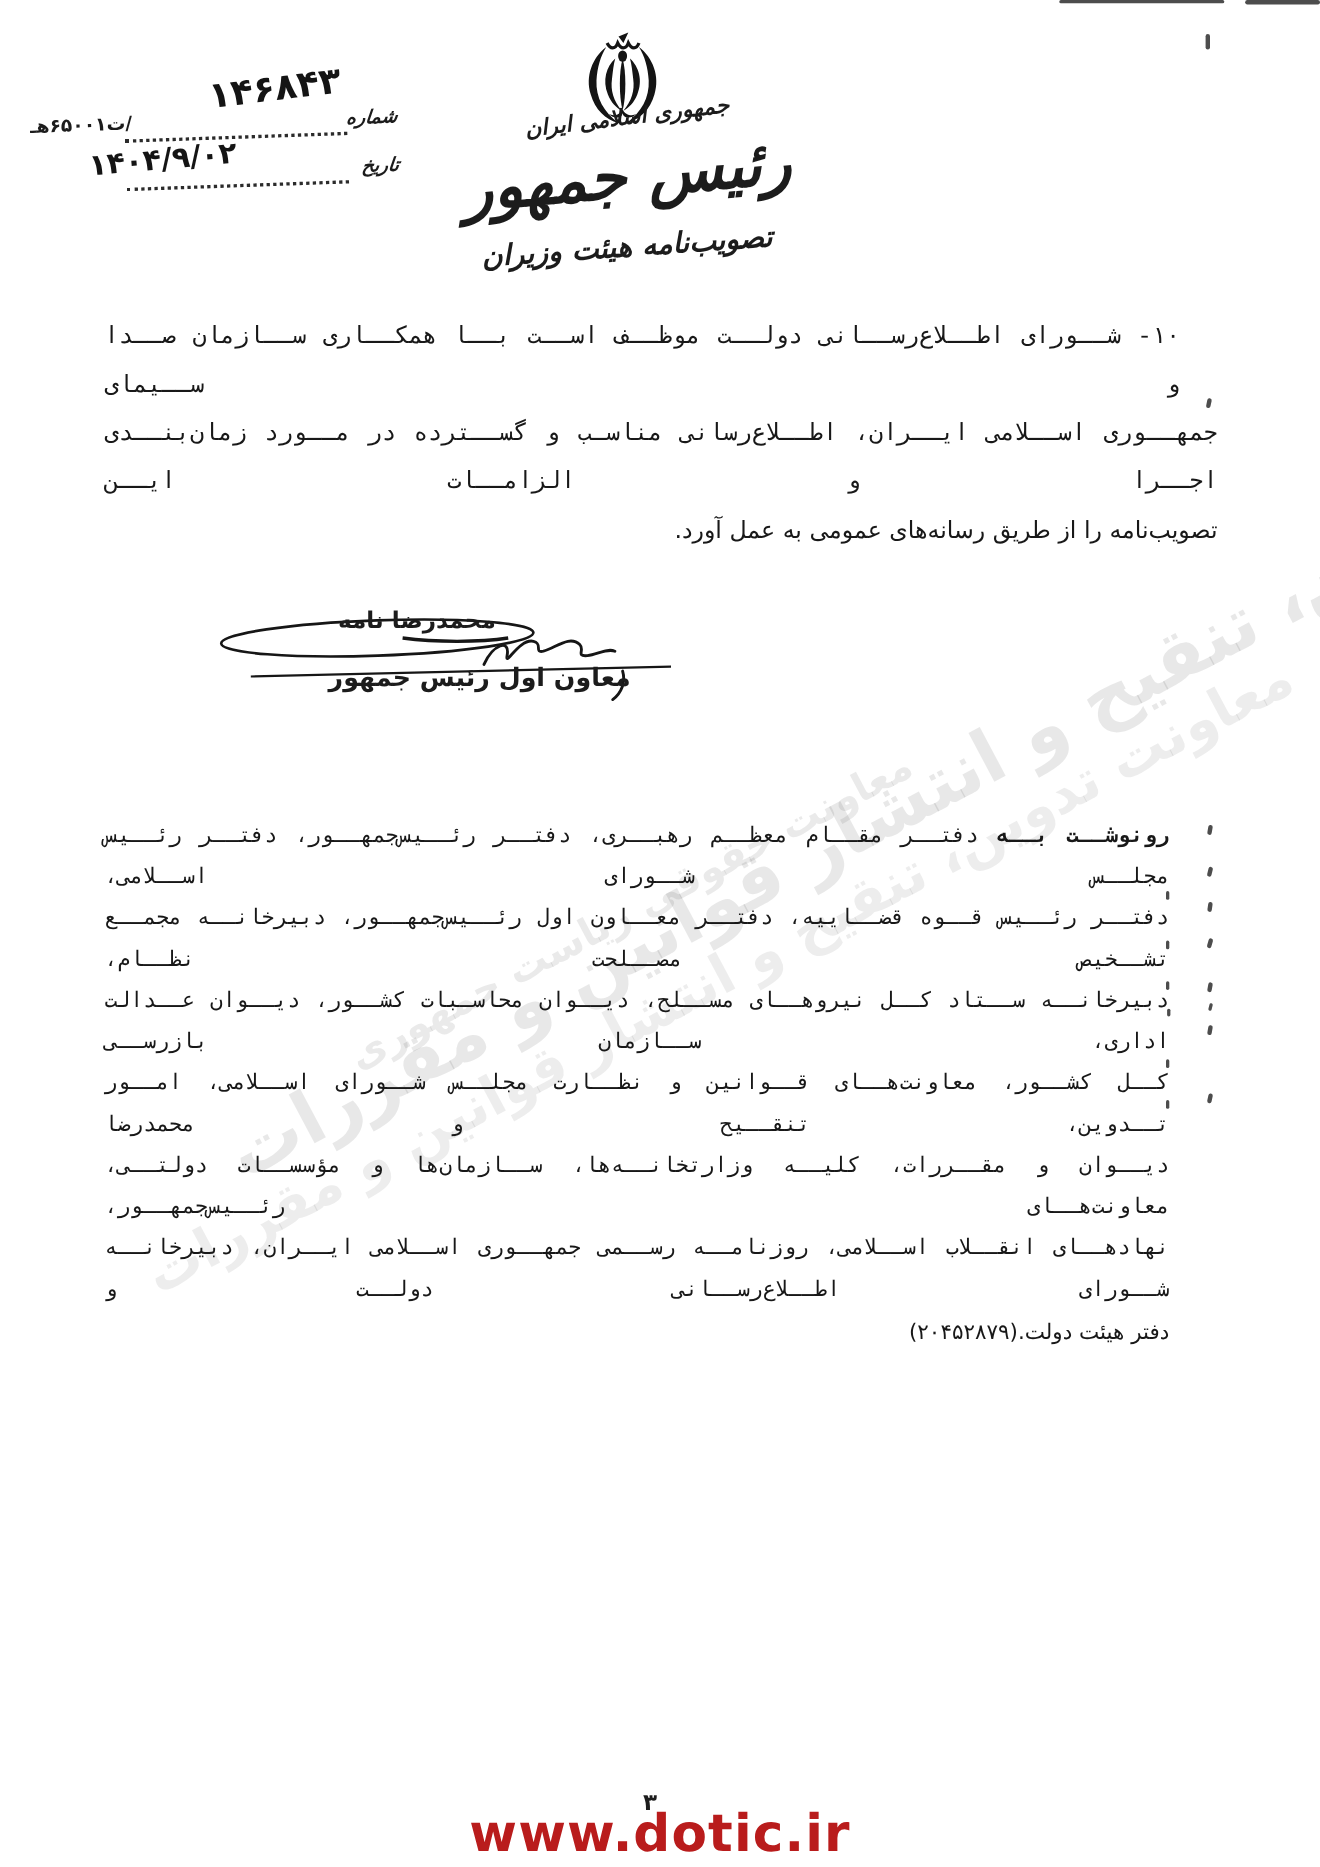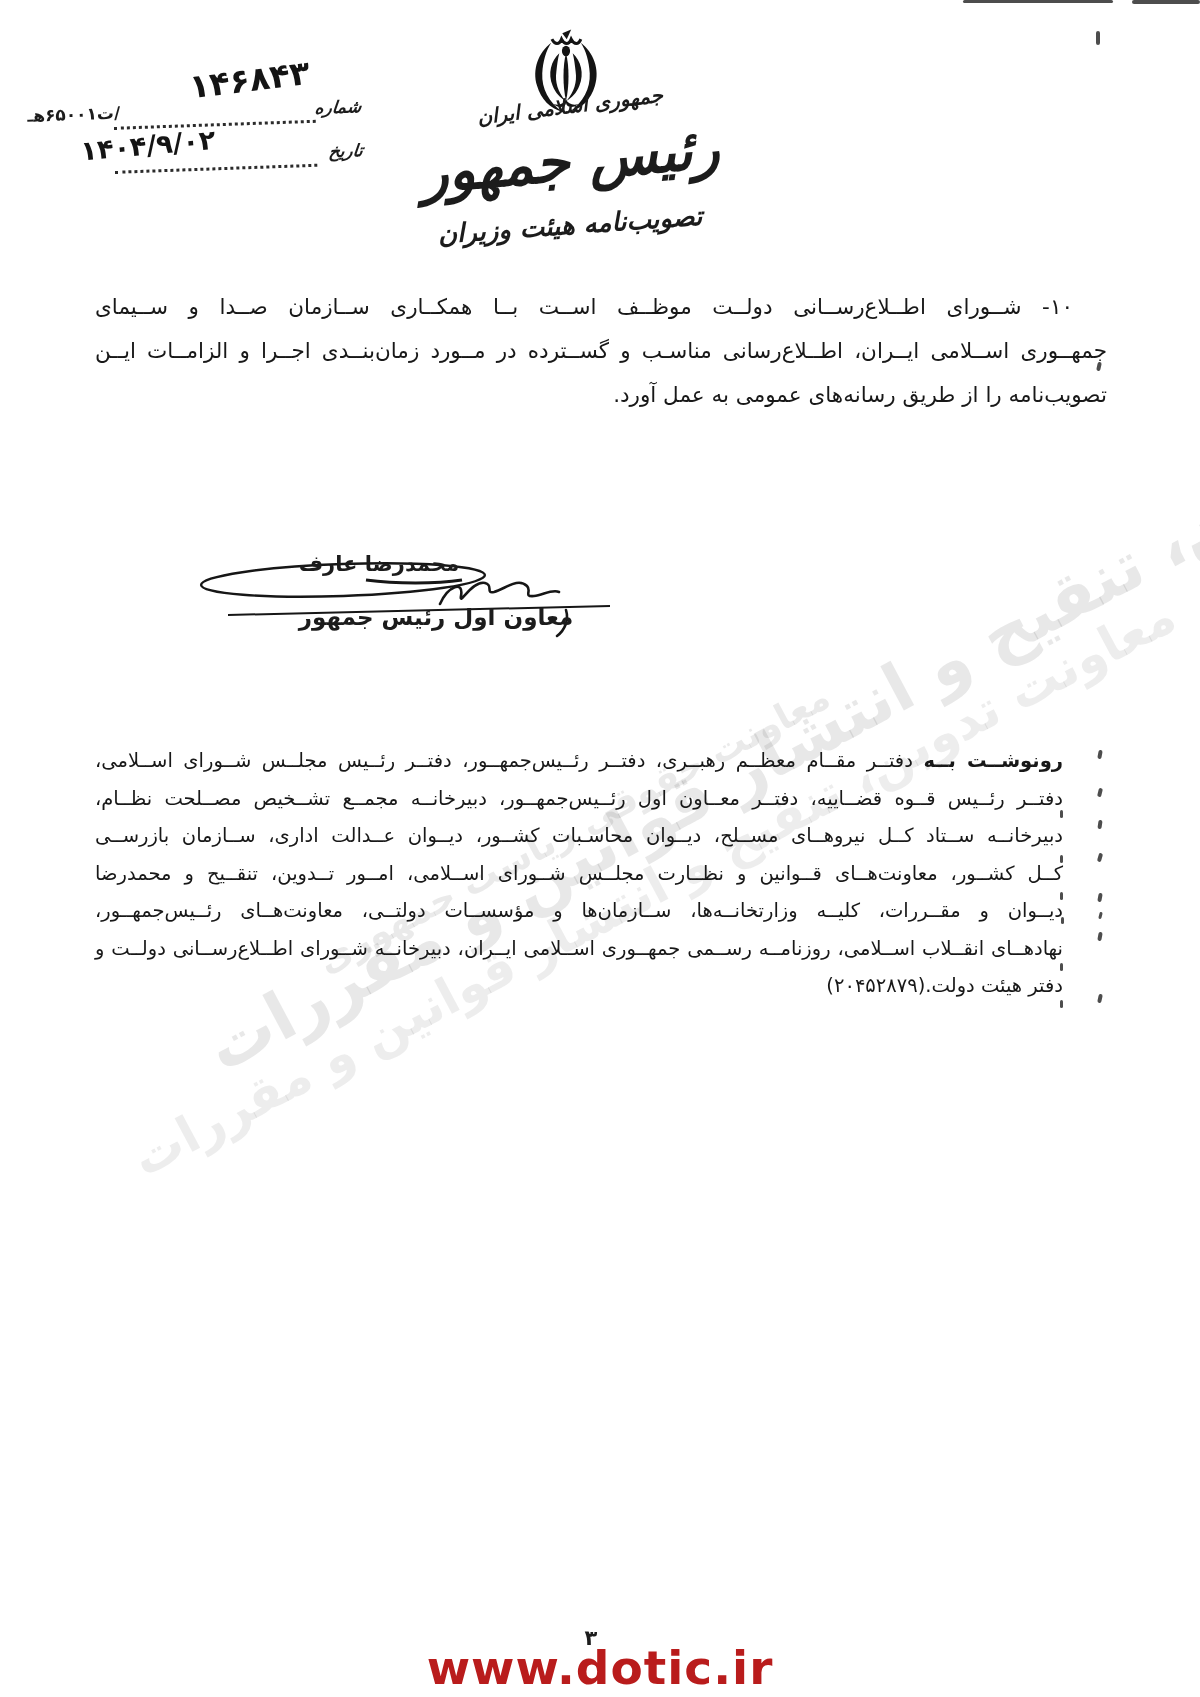--- a/index.html
+++ b/index.html
@@ -33,21 +33,21 @@
     position:absolute; right:50px; top:-16px; font-size:33px; font-weight:bold; letter-spacing:9px;
     transform:rotate(-5deg); color:#141414;
   }
   .ref-number-suffix{position:absolute; left:0; top:22px; font-size:17px; font-weight:bold;}
   .ref-hand-date{
     position:absolute; left:52px; top:6px; font-size:27px; font-weight:bold; letter-spacing:3px;
     transform:rotate(-3deg); color:#141414;
   }
   
   .body-par{position:absolute; left:95px; top:285px; width:1012px; font-size:21.5px; line-height:44px; color:#181818;}
-  .jline{text-align:justify; text-align-last:justify; white-space:normal;}
+  .jline{text-align:justify; text-align-last:justify; white-space:normal;font-family:Liberation Mono, monospace;}
   .body-par .first{padding-right:34px;}
   .body-par .last{text-align:right; text-align-last:right;}
   
   .sig-block{position:absolute; left:198px; top:518px; width:500px; height:140px;}
   .sig-svg{position:absolute; left:0; top:0;}
   .sig-name{position:absolute; left:86px; top:34px; width:190px; text-align:center; font-size:21px; font-weight:bold; white-space:nowrap;}
   .sig-title{position:absolute; left:48px; top:86px; width:380px; text-align:center; font-size:23px; font-weight:bold; white-space:nowrap;}
   
   .wm{position:absolute; white-space:nowrap; font-weight:bold; pointer-events:none;}
   .wm1{left:230px; top:1010px; font-size:66px; color:rgba(80,80,80,0.13); transform:rotate(-28deg); transform-origin:left bottom;}
@@ -133,21 +133,21 @@
   </div>
 
   <div class="sig-block">
     <svg class="sig-svg" width="500" height="140" viewBox="0 0 500 140">
       <ellipse cx="145" cy="62" rx="142" ry="16" fill="none" stroke="#161616" stroke-width="2.4" transform="rotate(-2 145 62)"></ellipse>
       <line x1="30" y1="97" x2="412" y2="88" stroke="#161616" stroke-width="2"></line>
       <path d="M242,86 c8,-18 24,-24 21,-8 c-2,11 11,-16 24,-13 c9,2 0,11 9,9 c11,-3 24,-15 33,-6 c5,5 -4,11 7,10 c9,-1 18,-7 25,-4" fill="none" stroke="#161616" stroke-width="2.6" stroke-linecap="round"></path>
       <path d="M368,92 c3,10 -1,20 -9,26" fill="none" stroke="#161616" stroke-width="2.6" stroke-linecap="round"></path>
       <path d="M168,62 c30,4 70,4 96,0" fill="none" stroke="#161616" stroke-width="3"></path>
     </svg>
-    <div class="sig-name">محمدرضا عارف</div>
+    <div class="sig-name">محمدرضا نامه</div>
     <div class="sig-title">معاون اول رئیس جمهور</div>
   </div>
 
   <div class="wm wm1">معاونت تدوین، تنقیح و انتشار قوانین و مقررات</div>
   <div class="wm wm2">معاونت حقوقی ریاست جمهوری</div>
   <div class="wm wm3">معاونت تدوین، تنقیح و انتشار قوانین و مقررات</div>
 
   <div class="cc-par">
     <div class="jline">
       <span class="cc-lead">رونوشــت بــه</span><span> دفتــر مقــام معظــم رهبــری، دفتــر رئــیس‌جمهــور، دفتــر رئــیس مجلــس شــورای اســلامی،</span>

